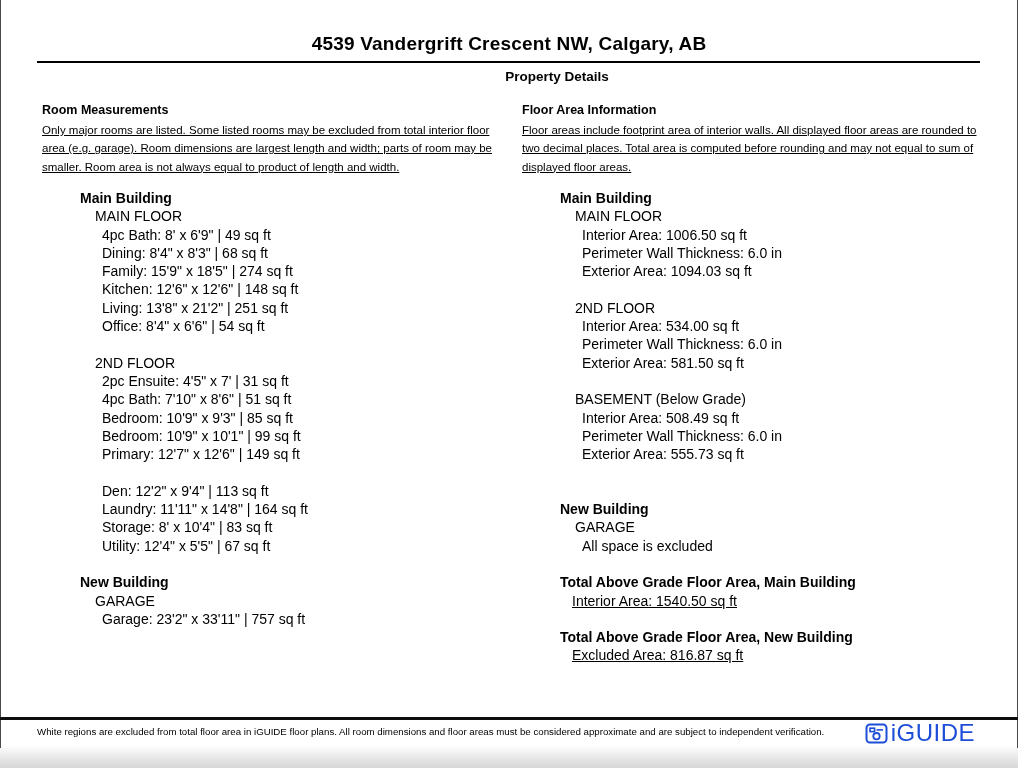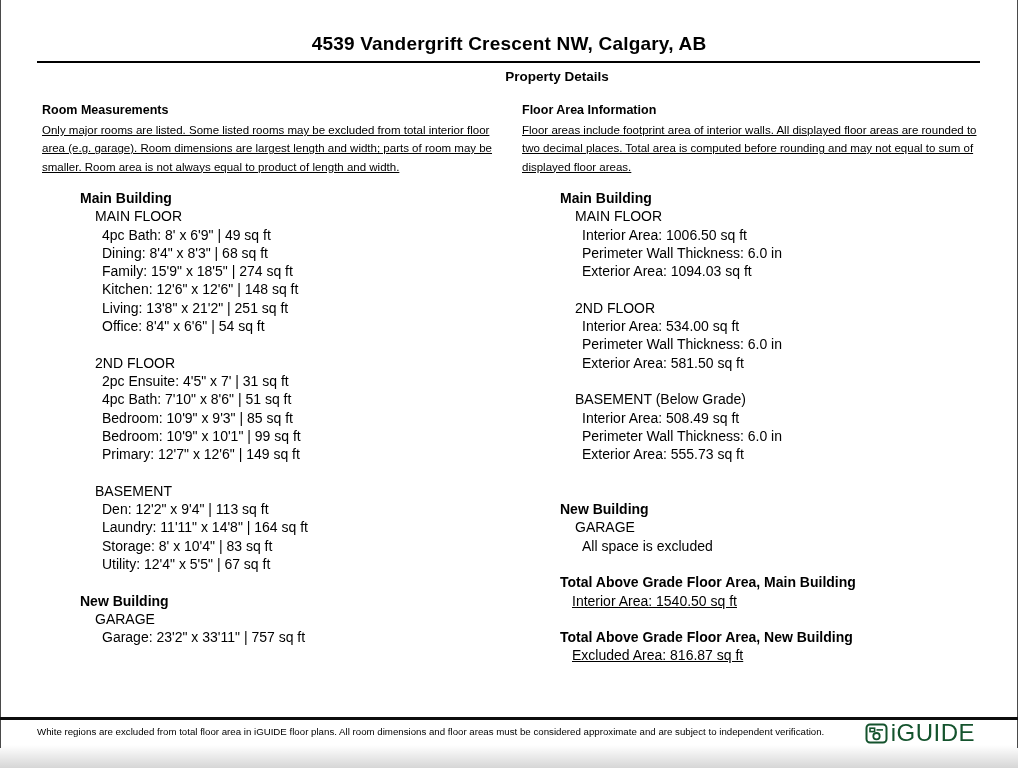--- a/index.html
+++ b/index.html
@@ -75,21 +75,20 @@
   <div class="gap1">
     <div class="floor-name">2ND FLOOR</div>
     <div class="line">2pc Ensuite: 4'5" x 7' | 31 sq ft</div>
     <div class="line">4pc Bath: 7'10" x 8'6" | 51 sq ft</div>
     <div class="line">Bedroom: 10'9" x 9'3" | 85 sq ft</div>
     <div class="line">Bedroom: 10'9" x 10'1" | 99 sq ft</div>
     <div class="line">Primary: 12'7" x 12'6" | 149 sq ft</div>
   </div>
 
   <div class="gap1">
-    <div class="floor-name">BASEMENT</div>
     <div class="line">Den: 12'2" x 9'4" | 113 sq ft</div>
     <div class="line">Laundry: 11'11" x 14'8" | 164 sq ft</div>
     <div class="line">Storage: 8' x 10'4" | 83 sq ft</div>
     <div class="line">Utility: 12'4" x 5'5" | 67 sq ft</div>
   </div>
 
   <div class="bld-head gap1">New Building</div>
   <div>
     <div class="floor-name">GARAGE</div>
     <div class="line">Garage: 23'2" x 33'11" | 757 sq ft</div>
@@ -133,21 +132,21 @@
 
   <div class="total-head gap1">Total Above Grade Floor Area, New Building</div>
   <div>
     <div class="tline">Excluded Area: 816.87 sq ft</div>
   </div>
 </div>
 
 <div class="footer-rule"></div>
 <div class="footer-text">White regions are excluded from total floor area in iGUIDE floor plans. All room dimensions and floor areas must be considered approximate and are subject to independent verification.</div>
 
-<div class="logo" style="color: #14532d;">
+<div class="logo" style="color: #1d4ed8;">
   <svg class="logo-icon" width="23" height="21" viewBox="0 0 23 21">
     <g fill="none" stroke="currentColor" stroke-width="2">
       <rect x="1.5" y="1.5" width="20" height="18" rx="3.5"></rect>
       <rect x="5" y="5.2" width="4.6" height="3.4" stroke-width="1.6"></rect>
       <line x1="11.5" y1="6.9" x2="18" y2="6.9" stroke-width="1.6"></line>
       <circle cx="11.5" cy="13.2" r="3.2" stroke-width="1.8"></circle>
     </g>
   </svg>
   <span class="logo-text">iGUIDE</span>
 </div>

